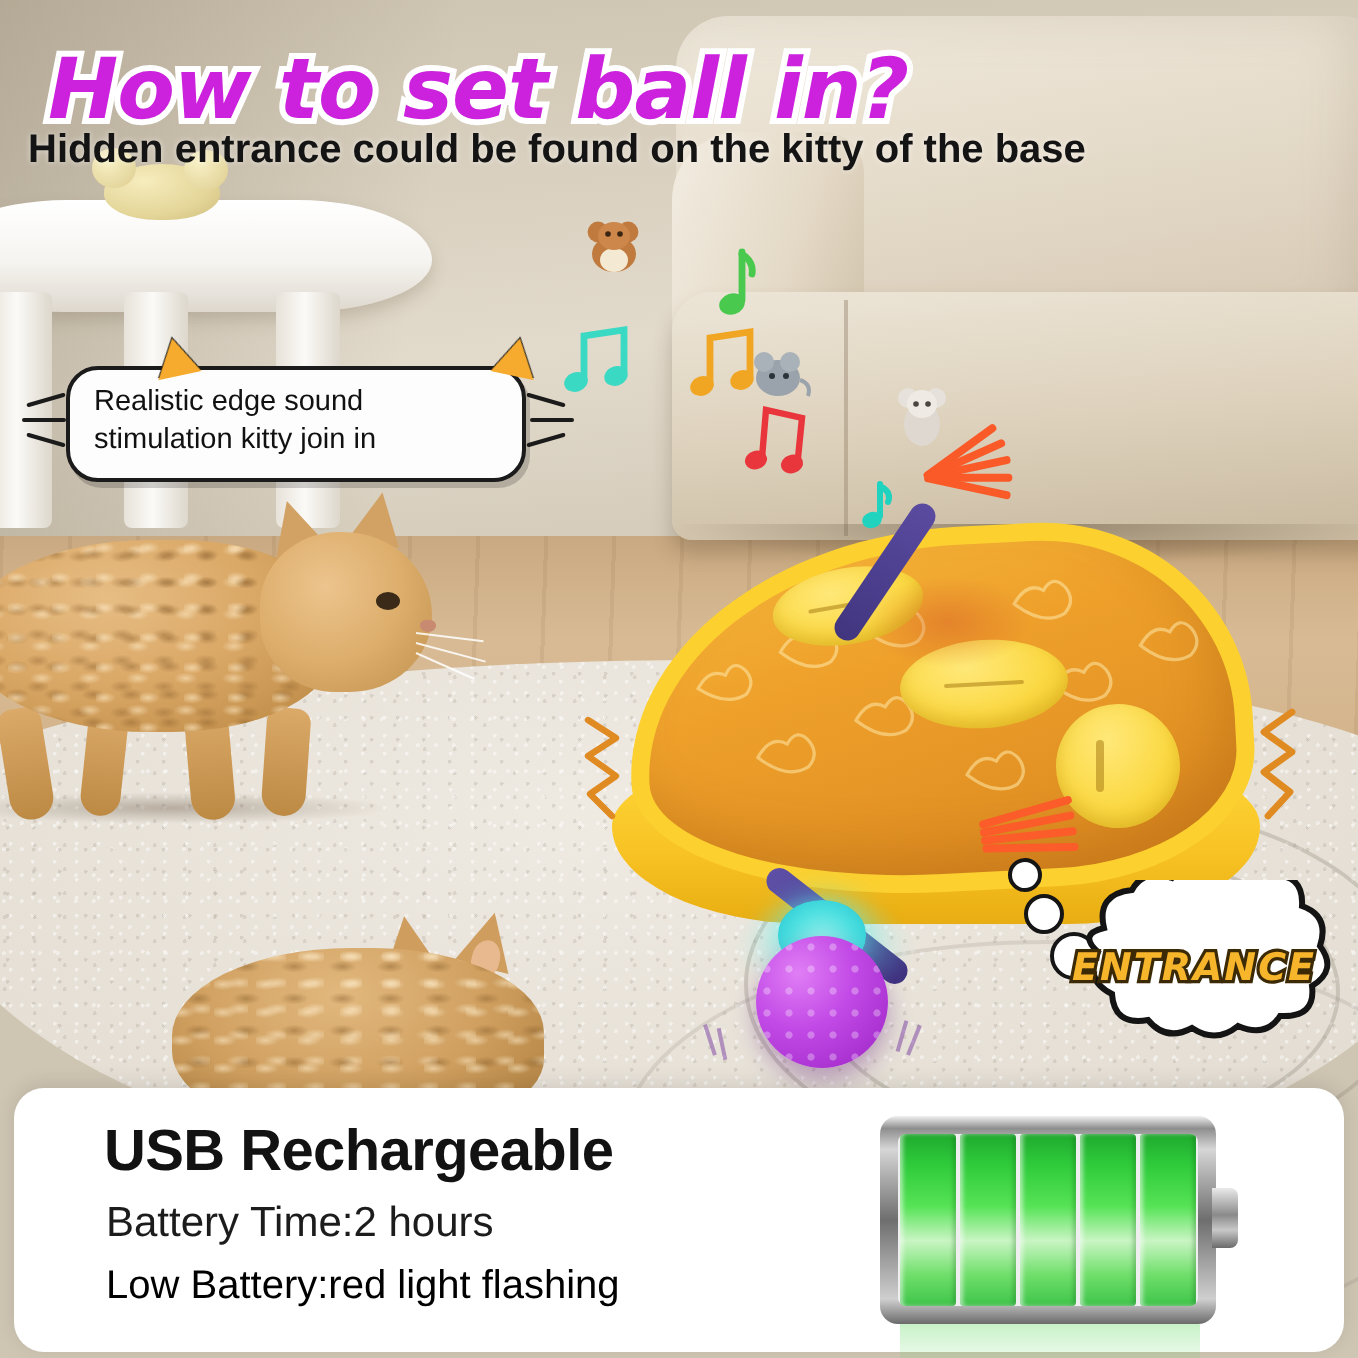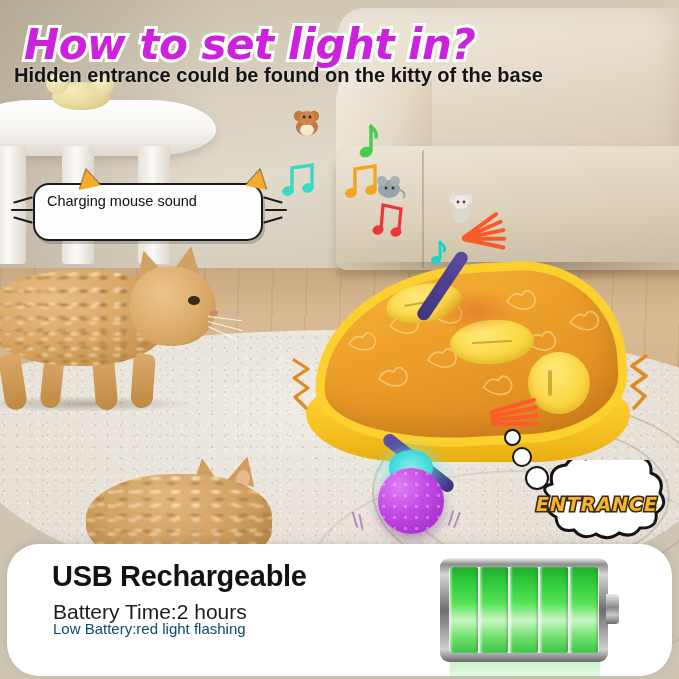--- a/index.html
+++ b/index.html
@@ -360,52 +360,52 @@
 
   
   .tb-dot{
     position:absolute;background:#fff;border:2.5px solid #151515;border-radius:50%;
     z-index:9;
   }
   .tbd1{left:504px;top:429px;width:13px;height:13px;}
   .tbd2{left:512px;top:447px;width:16px;height:16px;}
   .tbd3{left:525px;top:466px;width:20px;height:20px;}
   .cloud{
-    position:absolute;left:520px;top:460px;width:154px;height:88px;z-index:9;
+    position:absolute;left:520px;top:440px;width:154px;height:88px;z-index:9;
   }
   .entrance-txt{
     position:absolute;left:0;top:0;width:154px;height:88px;
     display:flex;align-items:center;justify-content:center;
     font-size:19px;font-weight:bold;font-style:italic;letter-spacing:1px;
     color:#f7b52b;
     -webkit-text-stroke:3.2px #3b2a05;
     paint-order:stroke fill;
     font-family:"DejaVu Sans",sans-serif;
     z-index:2;
   }
 
   
   .bottom-card{
     position:absolute;left:7px;top:544px;width:665px;height:132px;
-    background:#ffffff;border-radius:32px;
+    background:#ffffff;border-radius:15px;
     box-shadow:0 -2px 10px rgba(0,0,0,.10);
     z-index:12;
   }
   .bc-title{
     position:absolute;left:45px;top:16px;
     font-size:29px;font-weight:bold;color:#121212;
     font-family:"Liberation Sans",sans-serif;letter-spacing:-.3px;
   }
   .bc-l1{
     position:absolute;left:46px;top:56px;
     font-size:21px;color:#1c1c1c;font-family:"Liberation Sans",sans-serif;
   }
   .bc-l2{
-    position:absolute;left:46px;top:76px;
-    font-size:15px;color:#0c4a6e;font-family:"Liberation Sans",sans-serif;
+    position:absolute;left:46px;top:88px;
+    font-size:20px;color:#000000;font-family:"Liberation Sans",sans-serif;
   }
 
   
   .battery{position:absolute;left:433px;top:14px;width:178px;height:104px;}
   .bat-shell{
     position:absolute;left:0;top:0;width:168px;height:104px;
     background:linear-gradient(180deg,#f0f0f0 0%,#8e8e8e 6%,#d6d6d6 16%,#6e6e6e 50%,#cfcfcf 88%,#6a6a6a 100%);
     border-radius:9px;
   }
   .bat-inner{
@@ -613,34 +613,35 @@
 
   <div class="cloud">
     <svg viewBox="0 0 154 88" style="position:absolute;left:0;top:0;width:154px;height:88px;">
       <path d="M32 24 q-4-17 14-19 q6-11 20-6 q10-11 24-4 q14-8 24 3 q18-2 17 15
                q14 5 9 20 q9 12-4 20 q2 16-16 15 q-7 11-21 5 q-11 9-23 1
                q-13 7-22-4 q-17 3-18-13 q-14-7-7-21 q-10-9 3-12z" fill="#ffffff" stroke="#141414" stroke-width="3"></path>
     </svg>
     <div class="entrance-txt">ENTRANCE</div>
   </div>
 
-  <div class="title">How to set light in?</div>
+  <div class="title">How to set ball in?</div>
   <div class="subtitle">Hidden entrance could be found on the kitty of the base</div>
 
   <div class="callout">
     <div class="cear cear1"></div>
     <div class="cear cear2"></div>
     <div class="cwhisk cw-l1"></div>
     <div class="cwhisk cw-l2"></div>
     <div class="cwhisk cw-l3"></div>
     <div class="cwhisk cw-r1"></div>
     <div class="cwhisk cw-r2"></div>
     <div class="cwhisk cw-r3"></div>
     <div class="callout-text">
-      <div>Charging mouse sound</div>
+      <div>Realistic edge sound</div>
+      <div>stimulation kitty join in</div>
     </div>
   </div>
 
   <div class="bottom-card">
     <div class="bc-title">USB Rechargeable</div>
     <div class="bc-l1">Battery Time:2 hours</div>
     <div class="bc-l2">Low Battery:red light flashing</div>
 
     <div class="battery">
       <div class="bat-shell">

